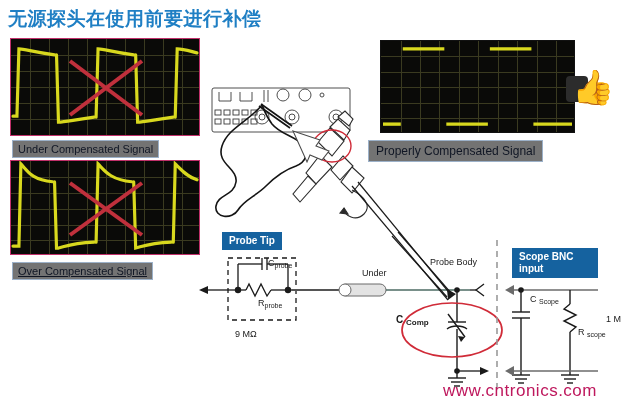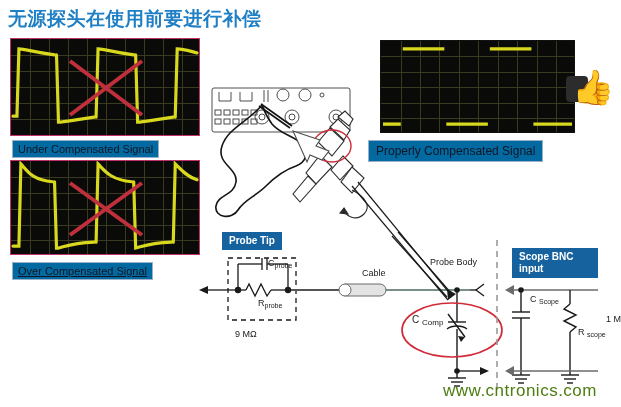--- a/index.html
+++ b/index.html
@@ -25,21 +25,21 @@
   .scope .grid i.h{left:0;right:0;height:1px;}
   .scope svg{position:absolute;inset:0;}
   .bigx{position:absolute;}
 
   #scopeUnder{left:10px;top:38px;width:190px;height:98px;}
   #scopeOver{left:10px;top:160px;width:190px;height:95px;}
   #scopeGood{left:380px;top:40px;width:195px;height:93px;border-color:#111;}
 
   
   .caption{
-    position:absolute;background:#0369a1;color:#101624;
+    position:absolute;background:#737373;color:#101624;
     font-size:11px;padding:3px 6px;white-space:nowrap;
     box-shadow:0 0 0 1px #9cb1c9 inset;
   }
   #capUnder{left:12px;top:140px;}
   #capOver{left:12px;top:262px;text-decoration:underline;}
   #capGood{left:368px;top:140px;font-size:12px;padding:4px 8px;text-align:right;}
 
   
   .bluebox{
     position:absolute;background:#15629f;color:#fff;
@@ -50,42 +50,42 @@
   #lblScopeBnc{left:512px;top:248px;width:72px;}
 
   
   .dtext{position:absolute;font-size:9px;color:#1a1a1a;white-space:nowrap;}
   .dtext .sub{font-size:7px;vertical-align:-2px;}
   #txtCable{left:362px;top:268px;}
   #txtProbeBody{left:430px;top:257px;}
   #txtRprobe{left:258px;top:298px;}
   #txt9M{left:235px;top:329px;}
   #txtCprobe{left:268px;top:258px;}
-  #txtCcomp{left:412px;top:314px;}
+  #txtCcomp{left:396px;top:314px;font-weight:bold;}
   #txtCscope{left:530px;top:294px;}
   #txt1M{left:606px;top:314px;}
   #txtRscope{left:578px;top:327px;}
 
   
   #vec{position:absolute;left:0;top:0;width:621px;height:407px;}
 
   
   #thumb{
     position:absolute;left:572px;top:62px;width:44px;height:50px;
     font-size:34px;line-height:50px;color:#f0c08a;
   }
   #thumbBlack{
     position:absolute;left:566px;top:76px;width:22px;height:26px;
     background:#2c2c2c;border-radius:4px;
   }
 
   
   #watermark{
     position:absolute;left:443px;top:381px;
-    font-size:17px;color:#4d7c0f;letter-spacing:0.5px;
+    font-size:17px;color:#be185d;letter-spacing:0.5px;
     font-family:"Liberation Sans",sans-serif;
   }
 </style>
 </head>
 <body>
 
 <div id="stage">
 
   <div class="title">无源探头在使用前要进行补偿</div>
 
@@ -184,21 +184,21 @@
   </div>
   <div class="caption" id="capGood">Properly Compensated Signal</div>
 
   <div id="thumbBlack"></div>
   <div id="thumb">👍</div>
 
   <div class="bluebox" id="lblScopeBnc">Scope BNC
 input</div>
   <div class="bluebox" id="lblProbeTip">Probe Tip</div>
 
-  <div class="dtext" id="txtCable">Cable</div>
+  <div class="dtext" id="txtCable">Under</div>
   <div class="dtext" id="txtProbeBody">Probe Body</div>
 
   <div class="dtext" id="txtCprobe">
     <span>C</span><span class="sub">probe</span>
   </div>
   <div class="dtext" id="txtRprobe">
     <span>R</span><span class="sub">probe</span>
   </div>
   <div class="dtext" id="txt9M">9 MΩ</div>
 

